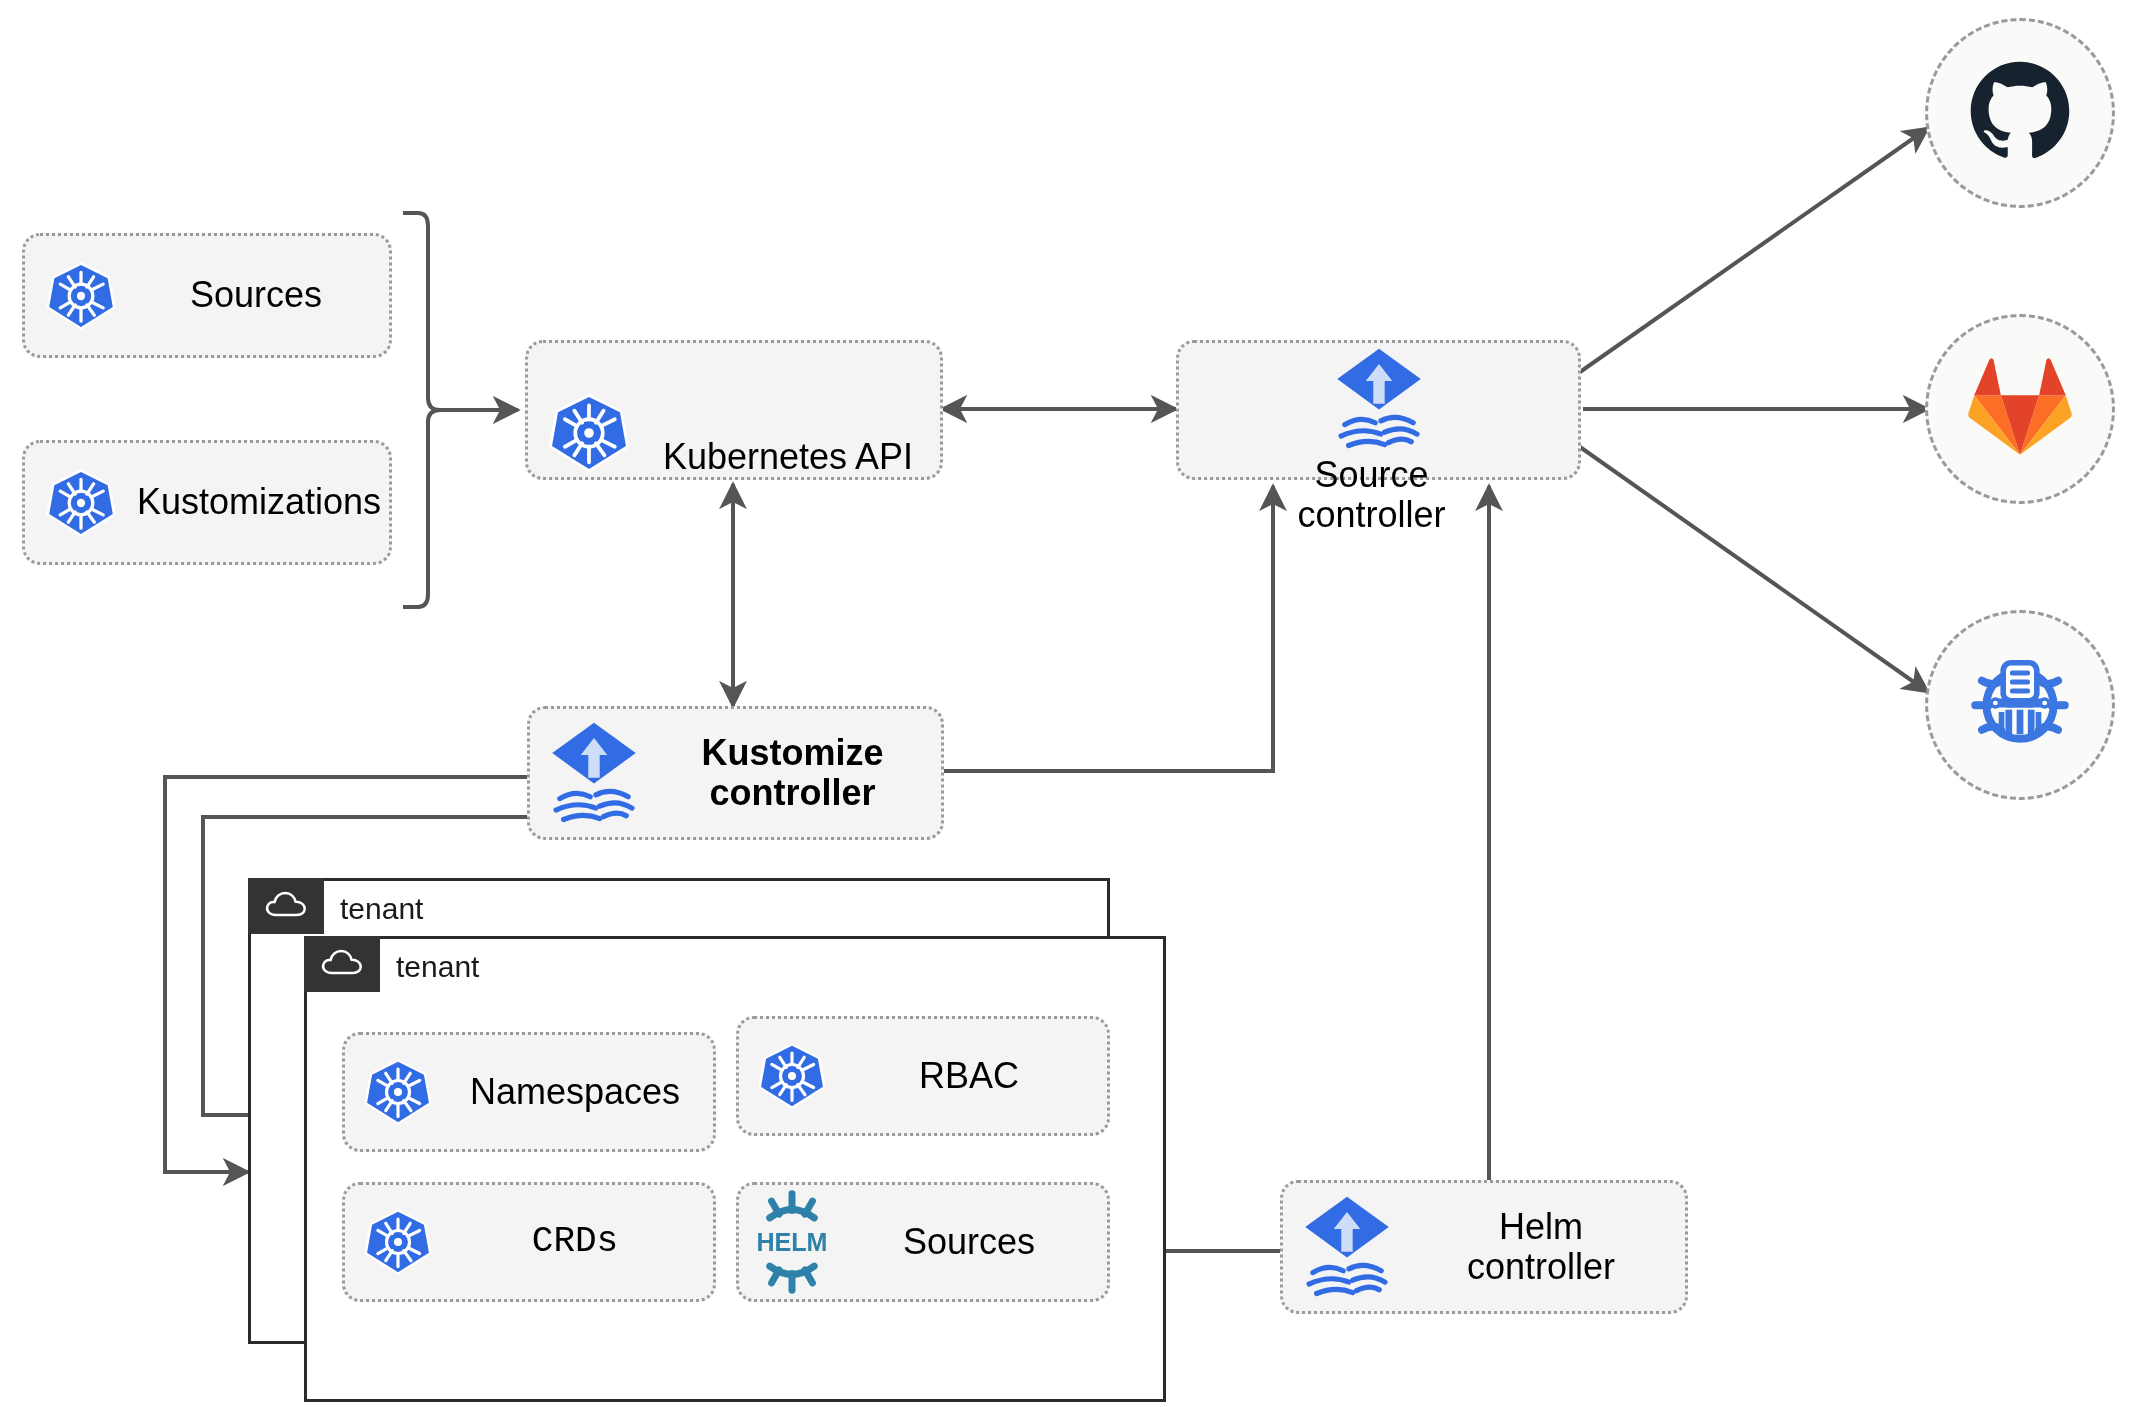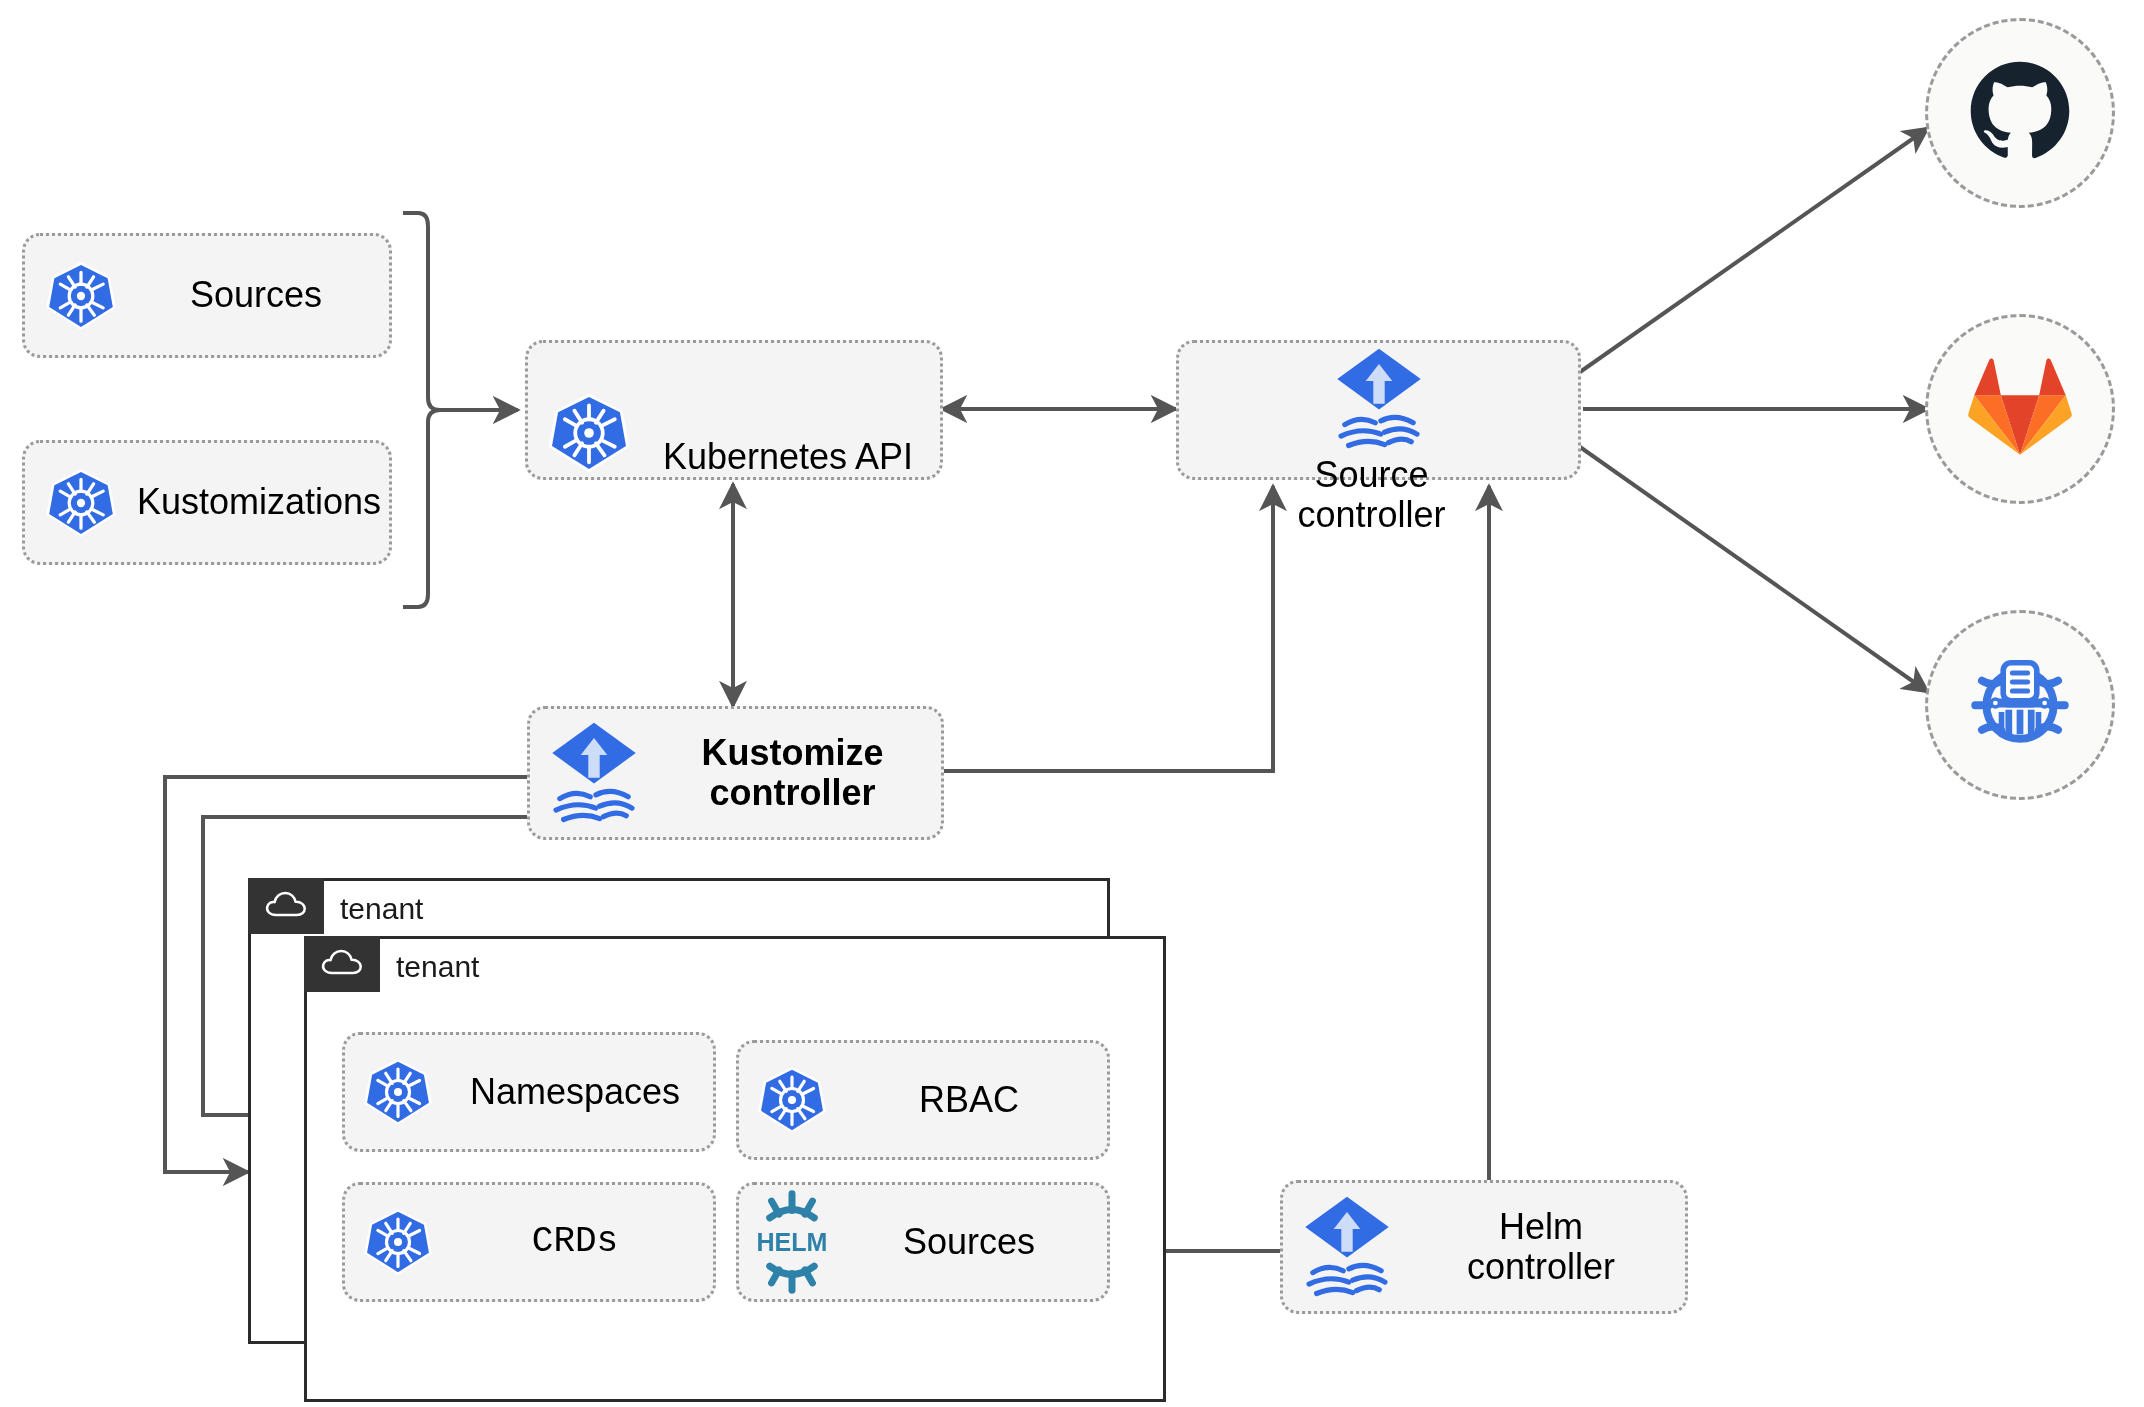--- a/index.html
+++ b/index.html
@@ -316,21 +316,21 @@
           <circle cx="50" cy="50" r="16"></circle>
           <path d="M50 18 L50 34 M50 66 L50 84 M22 34 L36 42 M64 58 L80 66 M22 66 L36 58 M64 42 L80 34"></path>
           <path d="M33 24 L42 38 M58 62 L68 76 M67 24 L58 38 M42 62 L33 76"></path>
         </g>
         <circle cx="50" cy="50" r="5.6" fill="#ffffff"></circle>
       </svg>
     </span>
     <span class="node-label">Namespaces</span>
   </div>
 
-  <div class="node-box" style="left:736px; top:1040px; width:374px; height:120px;">
+  <div class="node-box" style="left:736px; top:1016px; width:374px; height:120px;">
     <span class="node-icon" style="width:106px;">
       <svg width="72" height="74" viewBox="0 0 100 100" aria-hidden="true">
         <polygon points="50,4 89,24 97,66 50,96 3,66 11,24" fill="#ffffff"></polygon>
         <polygon points="50,8 86,26 93,65 50,92 7,65 14,26" fill="#326CE5"></polygon>
         <g fill="none" stroke="#ffffff" stroke-width="4.4" stroke-linecap="round">
           <circle cx="50" cy="50" r="16"></circle>
           <path d="M50 18 L50 34 M50 66 L50 84 M22 34 L36 42 M64 58 L80 66 M22 66 L36 58 M64 42 L80 34"></path>
           <path d="M33 24 L42 38 M58 62 L68 76 M67 24 L58 38 M42 62 L33 76"></path>
         </g>
         <circle cx="50" cy="50" r="5.6" fill="#ffffff"></circle>

